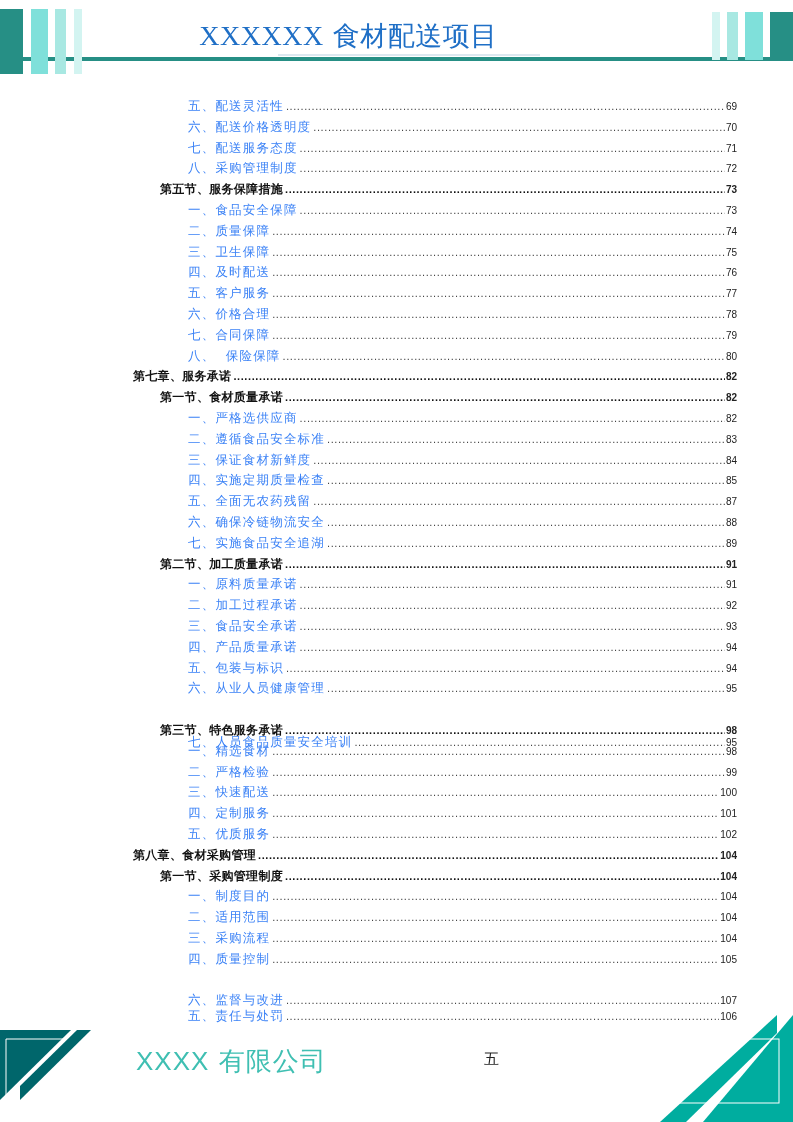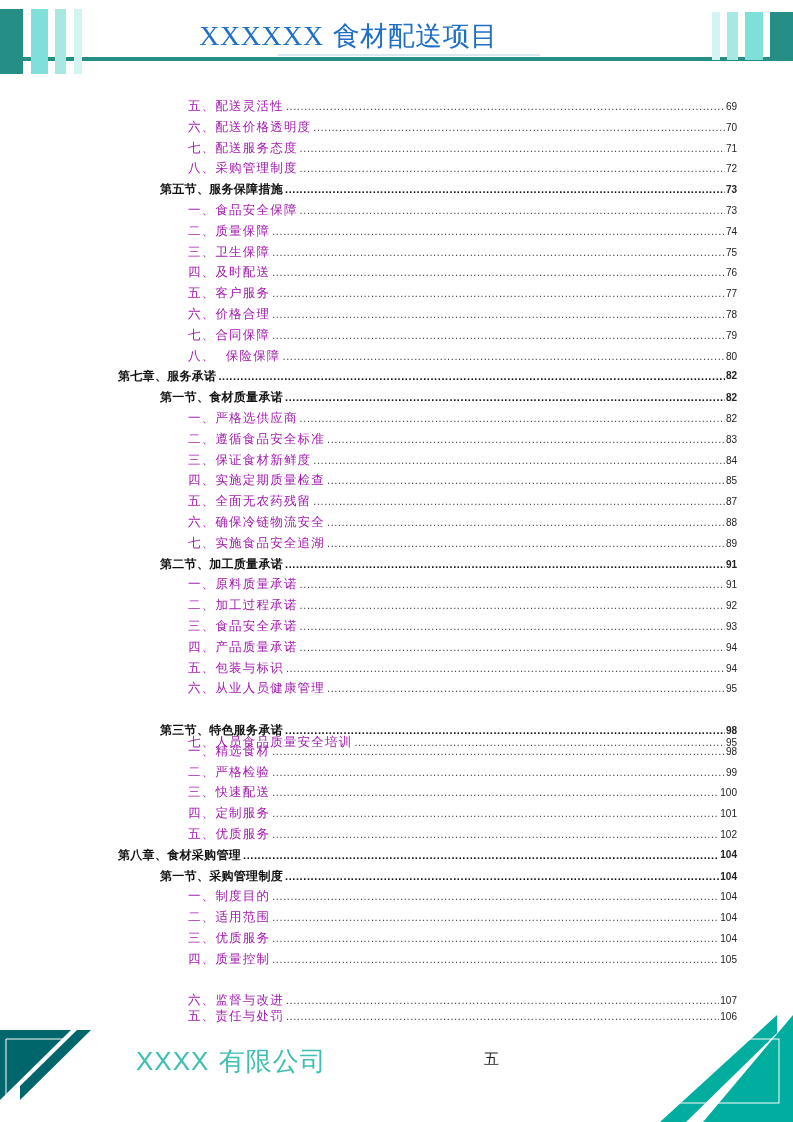--- a/index.html
+++ b/index.html
@@ -12,26 +12,26 @@
   .hdr-title { position:absolute; top:18px; left:0; width:697px; text-align:center;
                font-family: "DejaVu Sans", sans-serif; font-size:27px; color:#1f6fc6;
                letter-spacing:0.5px; }
   .hdr-title .x { font-family:"Liberation Serif", serif; font-size:28px; }
   .hdr-title-underline { position:absolute; top:54px; left:278px; width:262px; height:2px; background:#dce8f0; }
 
   
   .toc { position:absolute; left:0; top:96px; width:793px; }
   .row { position:absolute; height:20px; display:flex; align-items:baseline;
          font-size:12.5px; line-height:20px; right:56px; }
-  .row .label { white-space:pre; letter-spacing:1.2px; color:#a21caf; }
+  .row .label { white-space:pre; letter-spacing:1.2px; color:#3b82f6; }
   .row .dots { flex:1; overflow:hidden; white-space:nowrap; margin:0 1px 0 2px;
                font-family:"Liberation Sans", sans-serif; font-size:11px; color:#444; letter-spacing:0.6px; }
   .row .dots::before { content:"........................................................................................................................................................................................................................................"; }
   .row .page { font-family:"Liberation Sans", sans-serif; font-size:10px; color:#222; }
-  .row.l1 { left:118px;align-items:center; }
+  .row.l1 { left:133px; }
   .row.l2 { left:160px; }
   .row.l3 { left:188px; }
   .row.bold .label { font-family:"DejaVu Sans", sans-serif; font-weight:bold; color:#111; letter-spacing:0.3px; font-size:12px; }
   .row.bold .dots { font-weight:bold; color:#111; }
   .row.bold .page { font-weight:bold; }
 
   
   .ftr-company { position:absolute; left:136px; top:1044px; font-family:"DejaVu Sans", sans-serif;
                  font-size:26px; color:#3fbfb2; letter-spacing:1px; }
   .ftr-company .x { font-family:"Liberation Sans", sans-serif; }
@@ -253,21 +253,21 @@
       <span class="label">一、制度目的</span>
       <span class="dots"></span>
       <span class="page">104</span>
     </div>
     <div class="row l3" style="top: 811.2px;">
       <span class="label">二、适用范围</span>
       <span class="dots"></span>
       <span class="page">104</span>
     </div>
     <div class="row l3" style="top: 832px;">
-      <span class="label">三、优质服务</span>
+      <span class="label">三、采购流程</span>
       <span class="dots"></span>
       <span class="page">104</span>
     </div>
     <div class="row l3" style="top: 852.8px;">
       <span class="label">四、质量控制</span>
       <span class="dots"></span>
       <span class="page">105</span>
     </div>
     <div class="row l3" style="top: 873.6px; margin-top: 36px;">
       <span class="label">五、责任与处罚</span>

